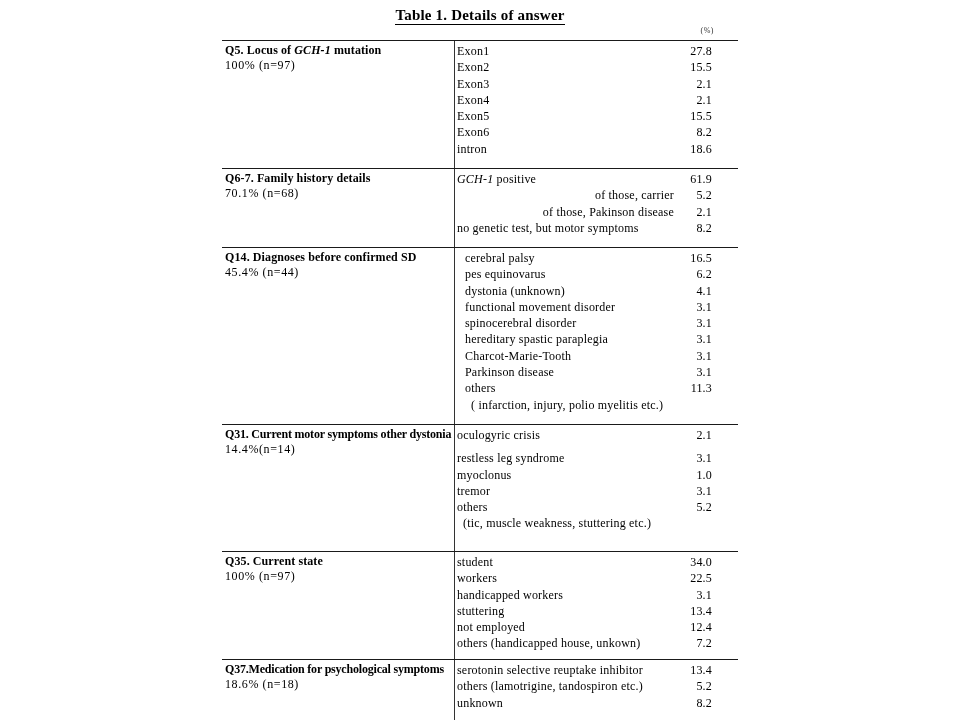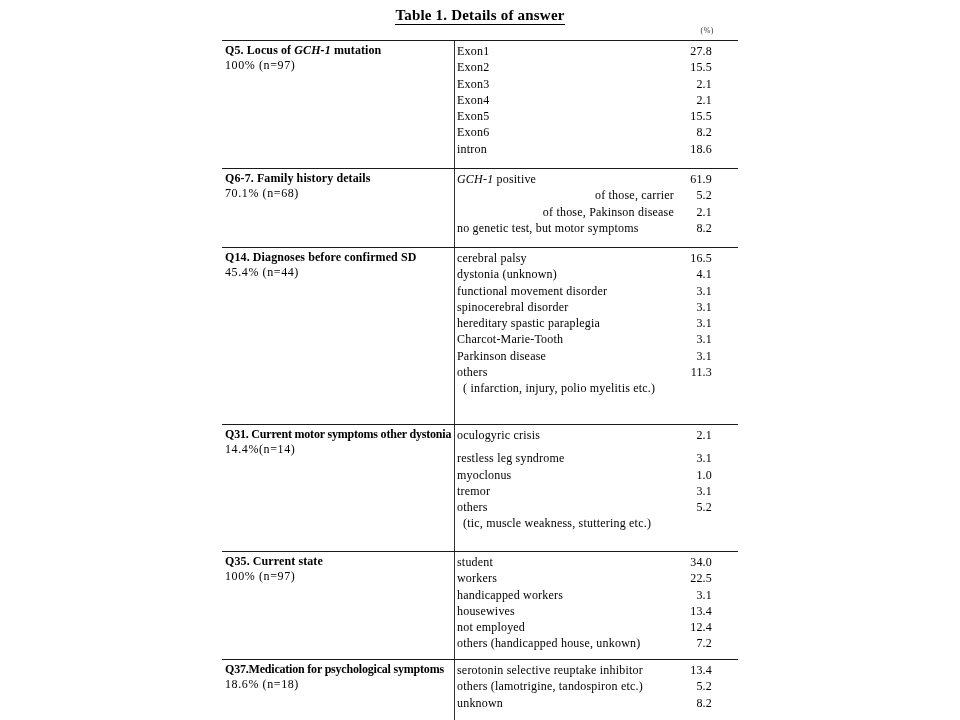--- a/index.html
+++ b/index.html
@@ -149,29 +149,33 @@
           <div class="row ralign">
             <div class="lbl">of those, Pakinson disease</div>
             <div class="val">2.1</div>
           </div>
           <div class="row">
             <div class="lbl">no genetic test, but motor symptoms</div>
             <div class="val">8.2</div>
           </div>
         </div>
       </div>
-      <div class="section" style="min-height: 177px;">
+      <div class="section" style="min-height: 177px; gap: 8px;">
         <div class="qcell">
           <div class="qtitle"><span>Q14. Diagnoses before confirmed SD</span></div>
           <div class="qstat">45.4% (n=44)</div>
         </div>
         <div class="acell">
           <div class="row">
             <div class="lbl">cerebral palsy</div>
             <div class="val">16.5</div>
+          </div>
+          <div class="row">
+            <div class="lbl">pes equinovarus</div>
+            <div class="val">6.2</div>
           </div>
           <div class="row">
             <div class="lbl">dystonia (unknown)</div>
             <div class="val">4.1</div>
           </div>
           <div class="row">
             <div class="lbl">functional movement disorder</div>
             <div class="val">3.1</div>
           </div>
           <div class="row">
@@ -244,21 +248,21 @@
           </div>
           <div class="row">
             <div class="lbl">workers</div>
             <div class="val">22.5</div>
           </div>
           <div class="row">
             <div class="lbl">handicapped workers</div>
             <div class="val">3.1</div>
           </div>
           <div class="row">
-            <div class="lbl">housewives</div>
+            <div class="lbl">stuttering</div>
             <div class="val">13.4</div>
           </div>
           <div class="row">
             <div class="lbl">not employed</div>
             <div class="val">12.4</div>
           </div>
           <div class="row">
             <div class="lbl">others (handicapped house, unkown)</div>
             <div class="val">7.2</div>
           </div>

